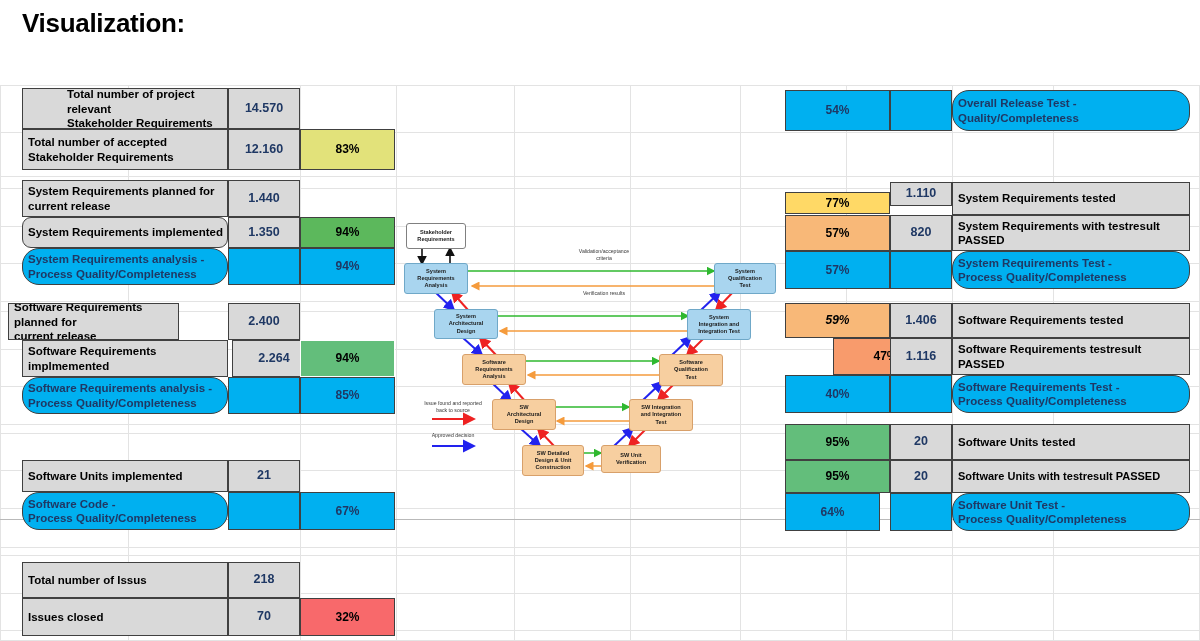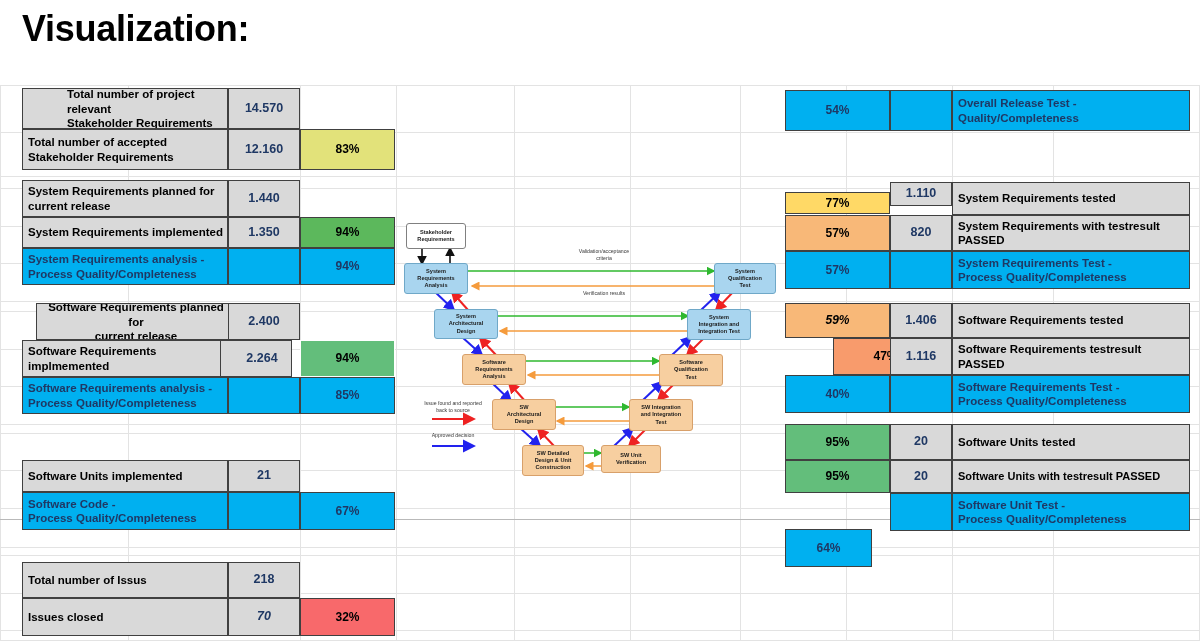--- a/index.html
+++ b/index.html
@@ -7,21 +7,21 @@
   body{
     width:1200px;height:641px;
     background:#ffffff;
     font-family:"Liberation Sans", sans-serif;
     overflow:hidden;
     position:relative;
   }
   #page-title{
     position:absolute;
     left:22px; top:8px;
-    font-size:36px;
+    font-size:26px;
     font-weight:bold;
     color:#000000;
     letter-spacing:-0.3px;
   }
 
   
   .grid-layer{position:absolute;left:0;top:85px;width:1200px;height:556px;}
   .gl-v{position:absolute;top:0;bottom:0;width:1px;background:#e3e3e3;}
   .gl-h{position:absolute;left:0;right:0;height:1px;background:#e3e3e3;}
   .gl-h.strong{background:#b9b9b9;}
@@ -36,21 +36,21 @@
     font-size:11.5px;
     font-weight:bold;
     color:#000000;
     line-height:1.22;
     overflow:hidden;
   }
   .cell.label{ padding-left:5px; padding-right:3px; background:#d9d9d9; }
   .cell.num{ justify-content:center; background:#d9d9d9; color:#1f3864; font-size:12.5px; }
   .cell.pct{ justify-content:center; font-size:12px; color:#000; }
   .cell.blue{ background:#00b0f0; color:#1f3864; }
-  .cell.blue.label{ color:#1f3864; }
+  .cell.blue.label{ color:#1f3864;border-radius:17px; }
   .cell.green{ background:#5cb85c; }
   .cell.green2{ background:#63be7b; }
   .cell.yellow{ background:#e2e27a; }
   .cell.yellow2{ background:#ffd966; }
   .cell.orange{ background:#f8b878; }
   .cell.orange2{ background:#f89b6c; }
   .cell.red{ background:#f8696b; }
   .cell.thick{ border:1.6px solid #404040; }
 
   
@@ -124,56 +124,56 @@
 
 <div class="cell label thick" style="left: 22px; top: 129px; width: 206px; height: 41px; white-space: pre-line;">Total number of accepted
 Stakeholder Requirements</div>
 <div class="cell num thick" style="left:228px;top:129px;width:72px;height:41px;">12.160</div>
 <div class="cell pct yellow thick" style="left:300px;top:129px;width:95px;height:41px;">83%</div>
 
 <div class="cell label thick" style="left: 22px; top: 180px; width: 206px; height: 37px; white-space: pre-line;">System Requirements planned for
 current release</div>
 <div class="cell num thick" style="left:228px;top:180px;width:72px;height:37px;">1.440</div>
 
-<div class="cell label thick" style="left:22px;top:217px;width:206px;height:31px;">System Requirements implemented</div>
+<div class="cell label thick" style="left:22px;top:217px;width:206px;height:31px;border-radius:9px;">System Requirements implemented</div>
 <div class="cell num thick" style="left:228px;top:217px;width:72px;height:31px;">1.350</div>
 <div class="cell pct green thick" style="left:300px;top:217px;width:95px;height:31px;">94%</div>
 
 <div class="cell label blue thick" style="left: 22px; top: 248px; width: 206px; height: 37px; white-space: pre-line;">System Requirements analysis -
 Process Quality/Completeness</div>
 <div class="cell num blue thick" style="left:228px;top:248px;width:72px;height:37px;"></div>
 <div class="cell pct blue thick" style="left:300px;top:248px;width:95px;height:37px;">94%</div>
 
-<div class="cell label thick" style="left: 36px; top: 303px; width: 198px; height: 37px; white-space: pre-line; text-align: center;">Software Requirements planned for
+<div class="cell label thick" style="left: 8px; top: 303px; width: 171px; height: 37px; white-space: pre-line;">Software Requirements planned for
 current release</div>
 <div class="cell num thick" style="left:228px;top:303px;width:72px;height:37px;">2.400</div>
 
 <div class="cell label thick" style="left: 22px; top: 340px; width: 206px; height: 37px; white-space: pre-line;">Software Requirements
 implmemented</div>
-<div class="cell num thick" style="left:220px;top:340px;width:72px;height:37px;padding-left:12px;">2.264</div>
+<div class="cell num thick" style="left:232px;top:340px;width:72px;height:37px;padding-left:12px;">2.264</div>
 <div class="cell pct green2" style="left:300px;top:340px;width:95px;height:37px;border:1.6px solid #ffffff;">94%</div>
 
 <div class="cell label blue thick" style="left: 22px; top: 377px; width: 206px; height: 37px; white-space: pre-line;">Software Requirements analysis -
 Process Quality/Completeness</div>
 <div class="cell num blue thick" style="left:228px;top:377px;width:72px;height:37px;"></div>
 <div class="cell pct blue thick" style="left:300px;top:377px;width:95px;height:37px;">85%</div>
 
 <div class="cell label thick" style="left:22px;top:460px;width:206px;height:32px;">Software Units implemented</div>
 <div class="cell num thick" style="left:228px;top:460px;width:72px;height:32px;">21</div>
 
 <div class="cell label blue thick" style="left: 22px; top: 492px; width: 206px; height: 38px; white-space: pre-line;">Software Code -
 Process Quality/Completeness</div>
 <div class="cell num blue thick" style="left:228px;top:492px;width:72px;height:38px;"></div>
 <div class="cell pct blue thick" style="left:300px;top:492px;width:95px;height:38px;">67%</div>
 
 <div class="cell label thick" style="left:22px;top:562px;width:206px;height:36px;">Total number of Issus</div>
 <div class="cell num thick" style="left:228px;top:562px;width:72px;height:36px;">218</div>
 
 <div class="cell label thick" style="left:22px;top:598px;width:206px;height:38px;">Issues closed</div>
-<div class="cell num thick" style="left:228px;top:598px;width:72px;height:38px;font-style:italic;">70</div>
+<div class="cell num thick" style="left:228px;top:598px;width:72px;height:38px;">70</div>
 <div class="cell pct red thick" style="left:300px;top:598px;width:95px;height:38px;">32%</div>
 
 <div class="cell pct blue thick" style="left:785px;top:90px;width:105px;height:41px;">54%</div>
 <div class="cell num blue thick" style="left:890px;top:90px;width:62px;height:41px;"></div>
 <div class="cell label blue thick" style="left: 952px; top: 90px; width: 238px; height: 41px; white-space: pre-line;">Overall Release Test -
 Quality/Completeness</div>
 
 <div class="cell pct yellow2 thick" style="left:785px;top:192px;width:105px;height:22px;">77%</div>
 <div class="cell num thick" style="left:890px;top:182px;width:62px;height:24px;">1.110</div>
 <div class="cell label thick" style="left:952px;top:182px;width:238px;height:33px;">System Requirements tested</div>
@@ -203,21 +203,21 @@
 Process Quality/Completeness</div>
 
 <div class="cell pct green2 thick" style="left:785px;top:424px;width:105px;height:36px;">95%</div>
 <div class="cell num thick" style="left:890px;top:424px;width:62px;height:36px;">20</div>
 <div class="cell label thick" style="left:952px;top:424px;width:238px;height:36px;">Software Units tested</div>
 
 <div class="cell pct green2 thick" style="left:785px;top:460px;width:105px;height:33px;">95%</div>
 <div class="cell num thick" style="left:890px;top:460px;width:62px;height:33px;">20</div>
 <div class="cell label thick" style="left:952px;top:460px;width:238px;height:33px;font-size:11px;">Software Units with testresult PASSED</div>
 
-<div class="cell pct blue thick" style="left:785px;top:493px;width:87px;height:38px;margin-top:36px;">64%</div>
+<div class="cell pct blue thick" style="left:785px;top:493px;width:95px;height:38px;">64%</div>
 <div class="cell num blue thick" style="left:890px;top:493px;width:62px;height:38px;"></div>
 <div class="cell label blue thick" style="left: 952px; top: 493px; width: 238px; height: 38px; white-space: pre-line;">Software Unit Test -
 Process Quality/Completeness</div>
 
 <div id="vmodel">
   <svg width="400" height="290" viewBox="0 0 400 290">
     <defs>
       <marker id="ag" markerWidth="6" markerHeight="6" refX="5" refY="3" orient="auto">
           <path d="M0,0 L6,3 L0,6 z" fill="#2fb82f"></path>
         </marker>

